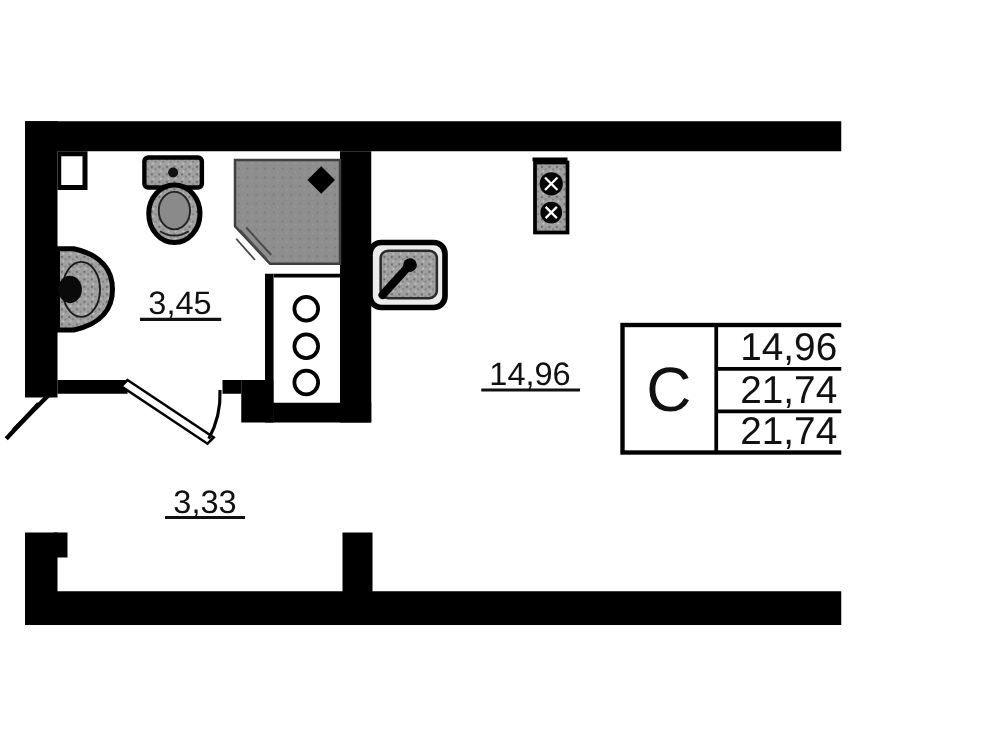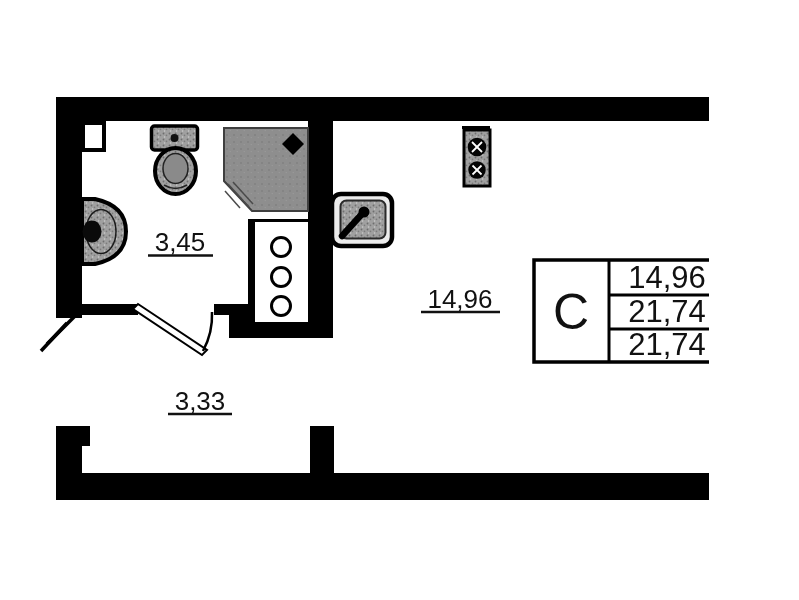--- a/index.html
+++ b/index.html
@@ -3,21 +3,20 @@
 <meta charset="utf-8">
 <style>
   html, body { margin: 0; padding: 0; background: #ffffff; }
   .stage {
     position: relative;
     width: 673px;
     height: 600px;
     background: #ffffff;
     overflow: hidden;
     font-family: "Liberation Sans", sans-serif;
-    margin-left: 36px;
   }
   svg { display: block; }
   .room-label {
     font-family: "Liberation Sans", sans-serif;
     font-size: 26px;
     fill: #111111;
     text-anchor: middle;
   }
   .table-value {
     font-family: "Liberation Sans", sans-serif;

